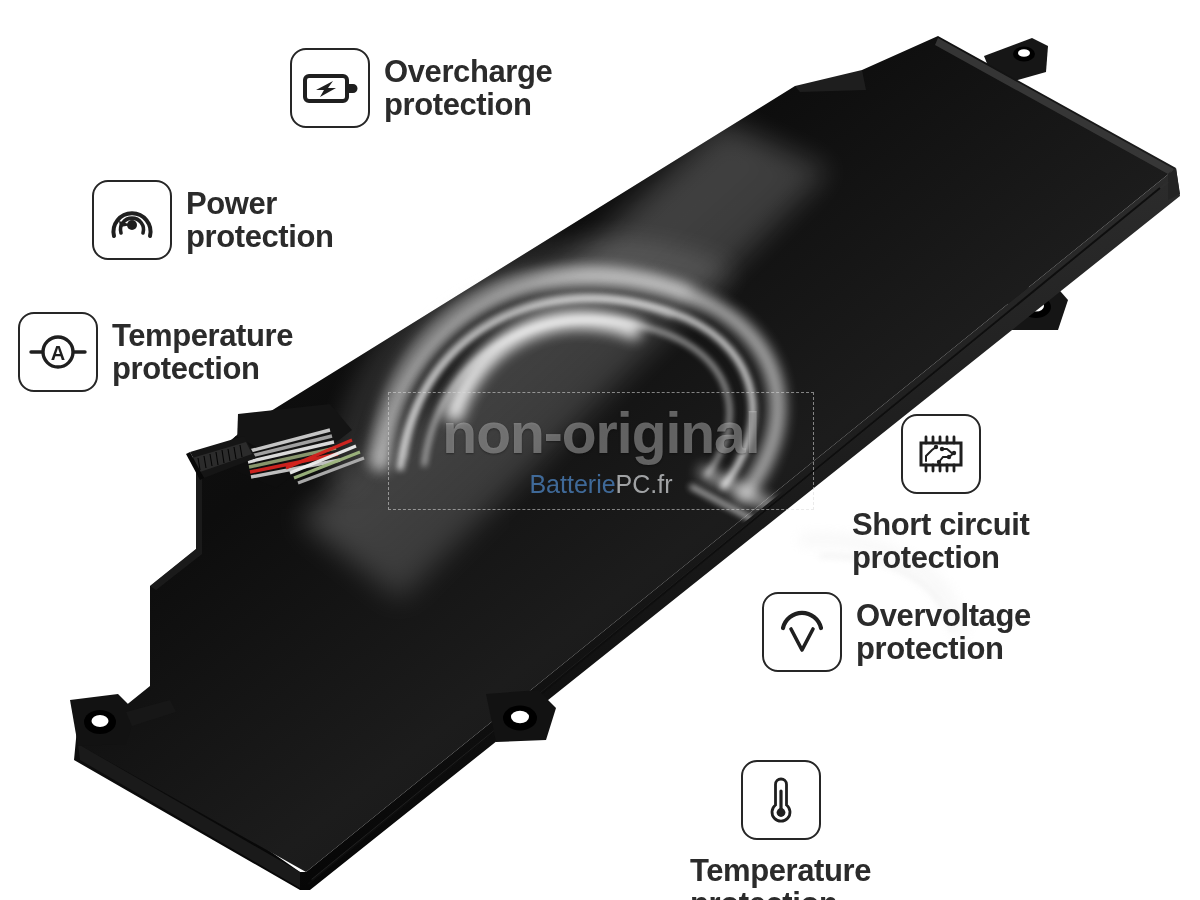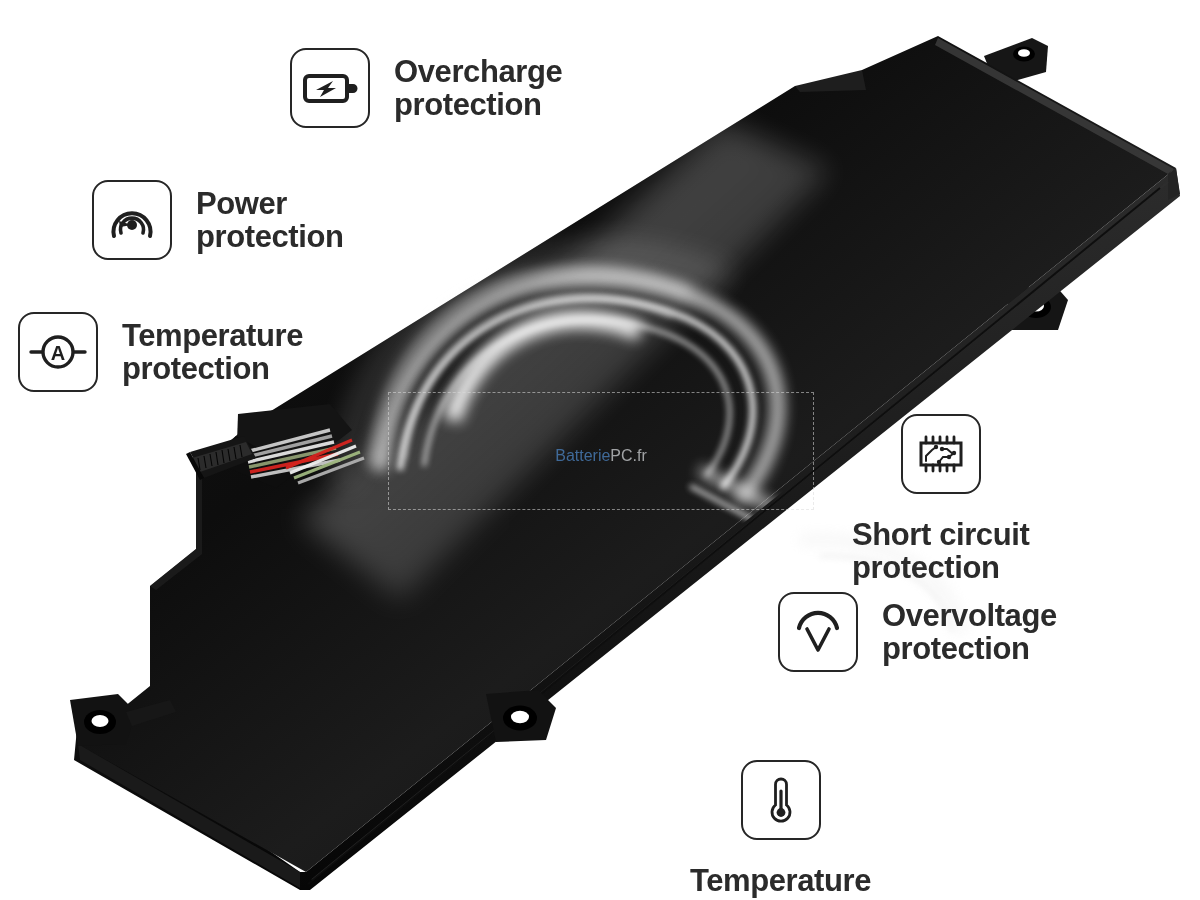--- a/index.html
+++ b/index.html
@@ -37,34 +37,34 @@
   .wm-main{
     font-size:57px;
     font-weight:bold;
     color:rgba(215,215,215,.42);
     letter-spacing:-1px;
     line-height:1;
     text-shadow:0 1px 2px rgba(0,0,0,.35);
     white-space:nowrap;
   }
   .wm-sub{
-    font-size:16px;
+    font-size:25px;
     line-height:1;
     margin-top:10px;
     white-space:nowrap;
   }
   .wm-sub .b{color:rgba(70,120,175,.85);}
   .wm-sub .g{color:rgba(195,198,200,.8);}
 
   
   .callout{
     position:absolute;
     display:flex;
     align-items:center;
-    gap:24px;
+    gap:14px;
     z-index:5;
   }
   .icon-box{
     width:80px;height:80px;
     flex:0 0 80px;
     background:#ffffff;
     border:2.5px solid #262626;
     border-radius:16px;
     display:flex;align-items:center;justify-content:center;
     box-sizing:border-box;
@@ -77,21 +77,21 @@
     line-height:1.08;
     letter-spacing:-.4px;
     white-space:pre-line;
   }
 
   
   #co-overcharge   {left:290px; top:48px;}
   #co-power        {left:92px;  top:180px;}
   #co-overcurrent  {left:18px;  top:312px;}
   #co-short        {left:852px; top:414px;flex-direction:column;}
-  #co-overvoltage  {left:778px; top:592px;justify-content:flex-end;}
+  #co-overvoltage  {left:762px; top:592px;justify-content:flex-end;}
   #co-temperature  {left:690px; top:760px;flex-direction:column;}
 </style>
 </head>
 <body>
 
 <div id="stage">
 
   <svg id="battery-art" viewBox="0 0 1200 900" width="1200" height="900" xmlns="http://www.w3.org/2000/svg">
     <defs>
 
@@ -247,20 +247,21 @@
             <path d="M 228 449 L 230 461"></path>
           <path d="M 234 447 L 236 459"></path>
             <path d="M 240 445 L 242 457"></path>
         </g>
         <path d="M 190 452 L 204 478 L 200 480 L 186 454 Z" fill="#080808"></path>
       </g>
     </g>
   </svg>
 
   <div class="watermark">
+    <div class="wm-main">non-original</div>
     <div class="wm-sub">
       <span class="b">Batterie</span><span class="g">PC.fr</span>
     </div>
   </div>
 
   <div class="callout" id="co-overcharge">
     <div class="icon-box">
       <svg width="56" height="40" viewBox="0 0 56 40">
         <rect x="3" y="8" width="42" height="25" rx="4" ry="4" fill="none" stroke="#1f1f1f" stroke-width="4"></rect>
         <path d="M 47 16 h 4 a 2.5 2.5 0 0 1 0 9 h -4 z" fill="#1f1f1f"></path>

